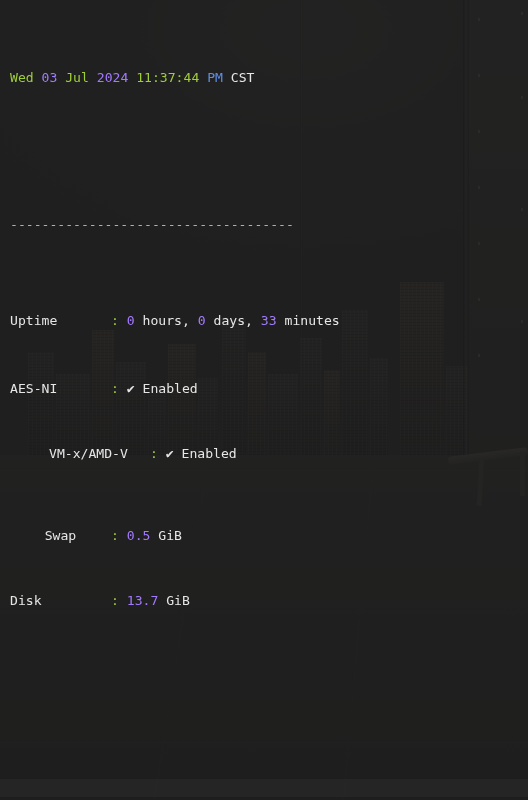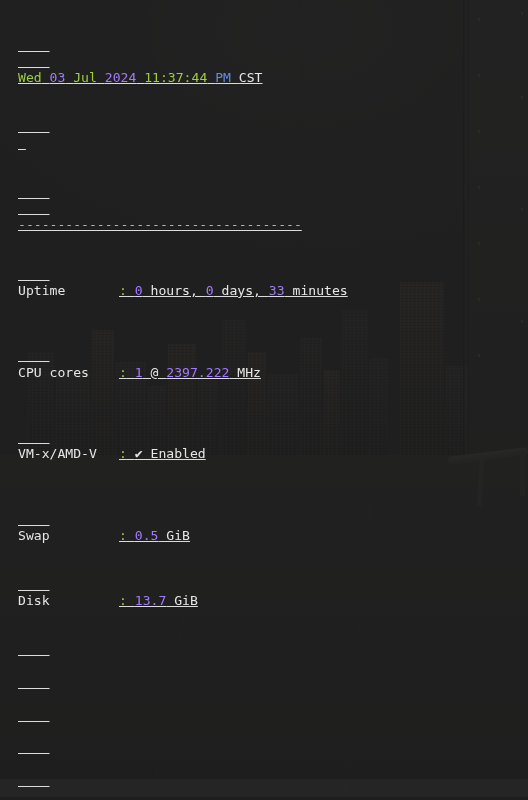--- a/index.html
+++ b/index.html
@@ -91,27 +91,26 @@
     inset: 0;
     background: rgba(28,28,28,0.78);
     z-index: 1;
   }
 
   
   #term {
     position: absolute;
     inset: 0;
     z-index: 2;
-    padding: 5px 0 0 18px;
+    padding: 5px 0 0 10px;
     font-size: 13.1px;
     line-height: 16.35px;
     letter-spacing: 0px;
     white-space: pre;
     color: #dcdcdc;
-    text-decoration: underline;
     -webkit-font-smoothing: antialiased;
   }
   .line { display: block; height: 16.35px; white-space: pre; }
   .blank { display: block; height: 16.35px; }
 
   .c-green   { color: #9ece3a; }
   .c-purple  { color: #a37aff; }
   .c-white   { color: #e6e6e6; }
   .c-blue    { color: #5f8ee8; }
   .promptbar {
@@ -184,30 +183,30 @@
   <div id="term">
 
     
     <span class="line"><span class="c-green">Wed</span> <span class="c-purple">03</span> <span class="c-green">Jul</span> <span class="c-purple">2024</span> <span class="c-green">11:37:44</span> <span class="c-blue">PM</span> <span class="c-white">CST</span></span>
 
     <span class="blank"> </span>
 
     
     <span class="line c-green">------------------------------------</span>
 
-    <span class="line"><span class="c-white" style="display:inline-block;width:101px;">Uptime</span><span class="c-green">:</span> <span class="c-purple">0</span><span class="c-white"> hours, </span><span class="c-purple">0</span><span class="c-white"> days, </span><span class="c-purple">33</span><span class="c-white"> minutes</span></span>
-
-
-    <span class="line"><span class="c-white" style="display:inline-block;width:101px;">CPU cores</span><span class="c-green">:</span> <span class="c-purple">1</span><span class="c-white"> @ </span><span class="c-purple">2397.222</span><span class="c-white"> MHz</span></span>
-
-
-    <span class="line"><span class="c-white" style="display:inline-block;width:101px;">VM-x/AMD-V</span><span class="c-green">:</span> <span class="c-white">✔ Enabled</span></span>
-
-
-    <span class="line"><span class="c-white" style="display:inline-block;width:101px;">Swap</span><span class="c-green">:</span> <span class="c-purple">0.5</span><span class="c-white"> GiB</span></span>
+    <span class="line"><span class="c-white" style="display:inline-block;width:101px;margin-top:30px;">Uptime</span><span class="c-green">:</span> <span class="c-purple">0</span><span class="c-white"> hours, </span><span class="c-purple">0</span><span class="c-white"> days, </span><span class="c-purple">33</span><span class="c-white"> minutes</span></span>
+
+
+
+    <span class="line"><span class="c-white" style="display:inline-block;width:101px;">AES-NI</span><span class="c-green">:</span> <span class="c-white">✔ Enabled</span></span>
+
+    <span class="line"><span class="c-white" style="display:inline-block;width:101px;margin-left:39px;">VM-x/AMD-V</span><span class="c-green">:</span> <span class="c-white">✔ Enabled</span></span>
+
+
+    <span class="line"><span class="c-white" style="display:inline-block;width:101px;text-align:center;">Swap</span><span class="c-green">:</span> <span class="c-purple">0.5</span><span class="c-white"> GiB</span></span>
 
     <span class="line"><span class="c-white" style="display:inline-block;width:101px;">Disk</span><span class="c-green">:</span> <span class="c-purple">13.7</span><span class="c-white"> GiB</span></span>
 
     
 
     
 
     
 
     

